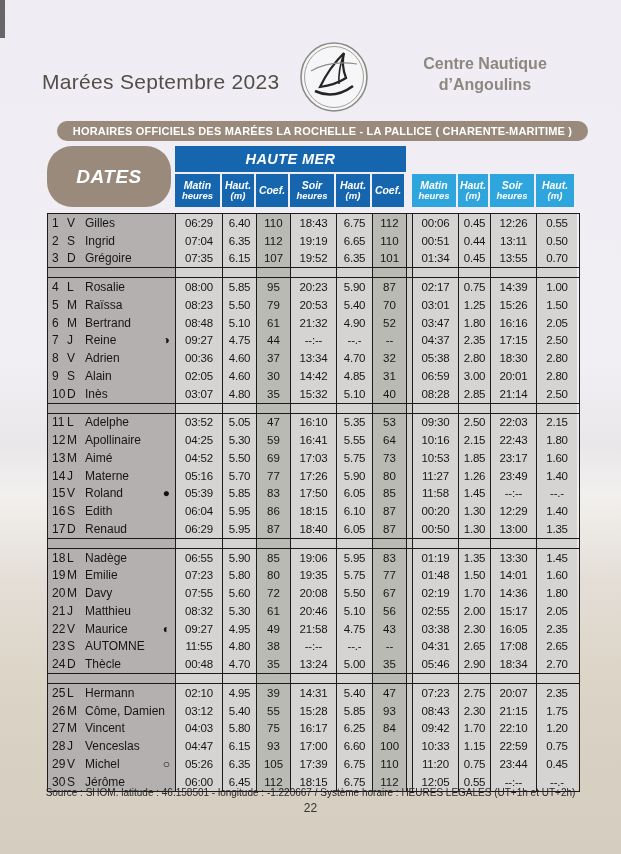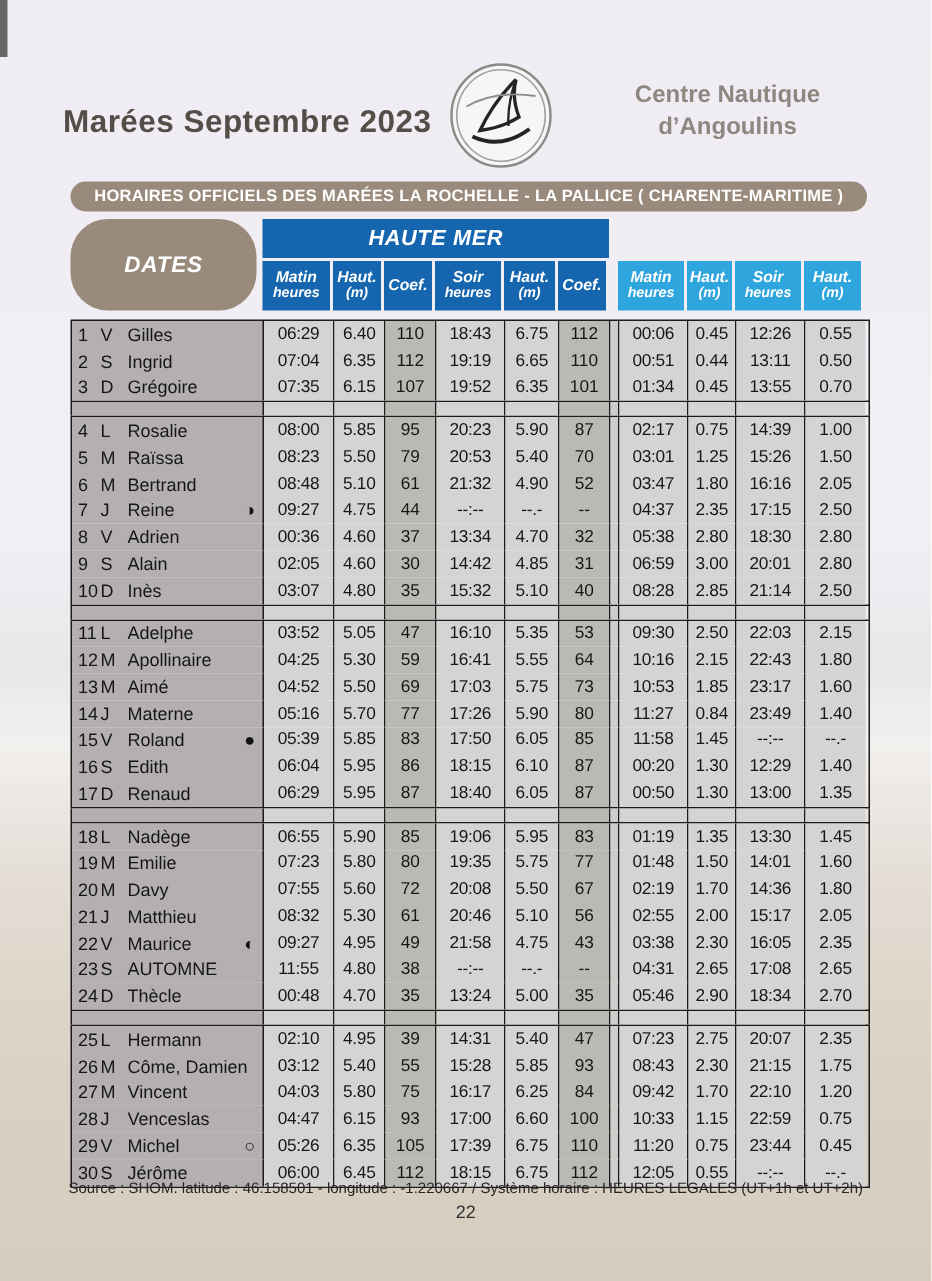--- a/index.html
+++ b/index.html
@@ -3,35 +3,35 @@
 <meta charset="utf-8">
 <style>
   html,body{margin:0;padding:0;}
   .page{
     position:relative;width:621px;height:854px;overflow:hidden;
     font-family:"Liberation Sans", sans-serif;
     background:linear-gradient(180deg,#efedf3 0%,#f1eff4 42%,#eae7ea 52%,#f2f0ee 58%,#e4ded7 68%,#ddd5c8 78%,#d8d0c3 88%,#d5cdbf 100%);
   }
   .corner-mark{position:absolute;left:0;top:0;width:5px;height:38px;background:#3a3a3a;opacity:.75;}
   
-  .title{position:absolute;left:42px;top:70px;font-size:21px;font-weight:bold;color:#544e49;letter-spacing:.3px;}
+  .title{position:absolute;left:42px;top:70px;font-size:21px;font-weight:normal;color:#544e49;letter-spacing:.3px;}
   .logo{position:absolute;left:298px;top:40px;width:72px;height:74px;}
   .org{position:absolute;left:382px;top:54px;width:206px;text-align:center;font-size:16px;font-weight:bold;color:#8d8780;line-height:1.3;}
-  .banner{position:absolute;left:47px;top:121px;width:531px;height:20px;line-height:20px;
+  .banner{position:absolute;left:57px;top:121px;width:531px;height:20px;line-height:20px;
     background:#998a7c;color:#fff;font-weight:bold;font-size:11px;text-align:center;letter-spacing:.2px;border-radius:10px;}
   
   :root{
     --taupe:#998a7c;--hmblue:#1566ae;--bmblue:#2fa5dd;--line:#1b1b1b;
     --datebg:#b3b0af;--litebg:#d6d4d3;--coefbg:#babab4;--gapbg:#cfcdcc;--pagebg:#f0eef3;
   }
   .tablewrap{position:absolute;left:47px;top:146px;width:533px;}
   .tgrid{display:grid;grid-template-columns:128px 47px 34px 34px 46px 36px 34px 6px 46px 32px 46px 40px;}
   .hgrid{row-gap:2px;margin-bottom:6px;}
   .h-dates{grid-column:1;grid-row:1/3;background:var(--taupe);margin-right:4px;
-    display:flex;align-items:center;justify-content:center;color:#fff;font-style:italic;font-weight:bold;font-size:15px;letter-spacing:.5px;border-radius:25px;}
+    display:flex;align-items:center;justify-content:center;color:#fff;font-style:italic;font-weight:bold;font-size:19px;letter-spacing:.5px;border-radius:25px;}
   .h-band{grid-row:1;height:26px;display:flex;align-items:center;justify-content:center;
     color:#fff;font-style:italic;font-weight:bold;font-size:14.5px;letter-spacing:.4px;margin-right:0;}
   .h-hm{grid-column:2/8;background:var(--hmblue);}
   .h-bm{grid-column:9/13;background:var(--bmblue);}
   .h-sub{grid-row:2;height:33px;display:flex;flex-direction:column;align-items:center;justify-content:center;
     color:#fff;font-style:italic;font-weight:bold;margin-right:2px;}
   .h-sub.hm{background:var(--hmblue);}
   .h-sub.bm{background:var(--bmblue);}
   .h-sub .t{font-size:10.5px;line-height:1.15;}
   .h-sub .s{font-size:9.5px;line-height:1.15;}
@@ -369,21 +369,21 @@
             <span class="nm">Materne</span>
           </div>
           <div class="cell c-time">05:16</div>
           <div class="cell c-haut">5.70</div>
           <div class="cell c-coef">77</div>
           <div class="cell c-time">17:26</div>
           <div class="cell c-haut">5.90</div>
           <div class="cell c-coef">80</div>
           <div class="cell c-gapcol"></div>
           <div class="cell c-time">11:27</div>
-          <div class="cell c-haut">0.84</div>
+          <div class="cell c-haut">1.26</div>
           <div class="cell c-time">23:49</div>
           <div class="cell c-haut">1.40</div>
           <div class="cell c-date">
             <span class="rn">15</span>
             <span class="dl">V</span>
             <span class="nm">Roland</span>
             <span class="mn">●</span>
           </div>
           <div class="cell c-time">05:39</div>
           <div class="cell c-haut">5.85</div>

